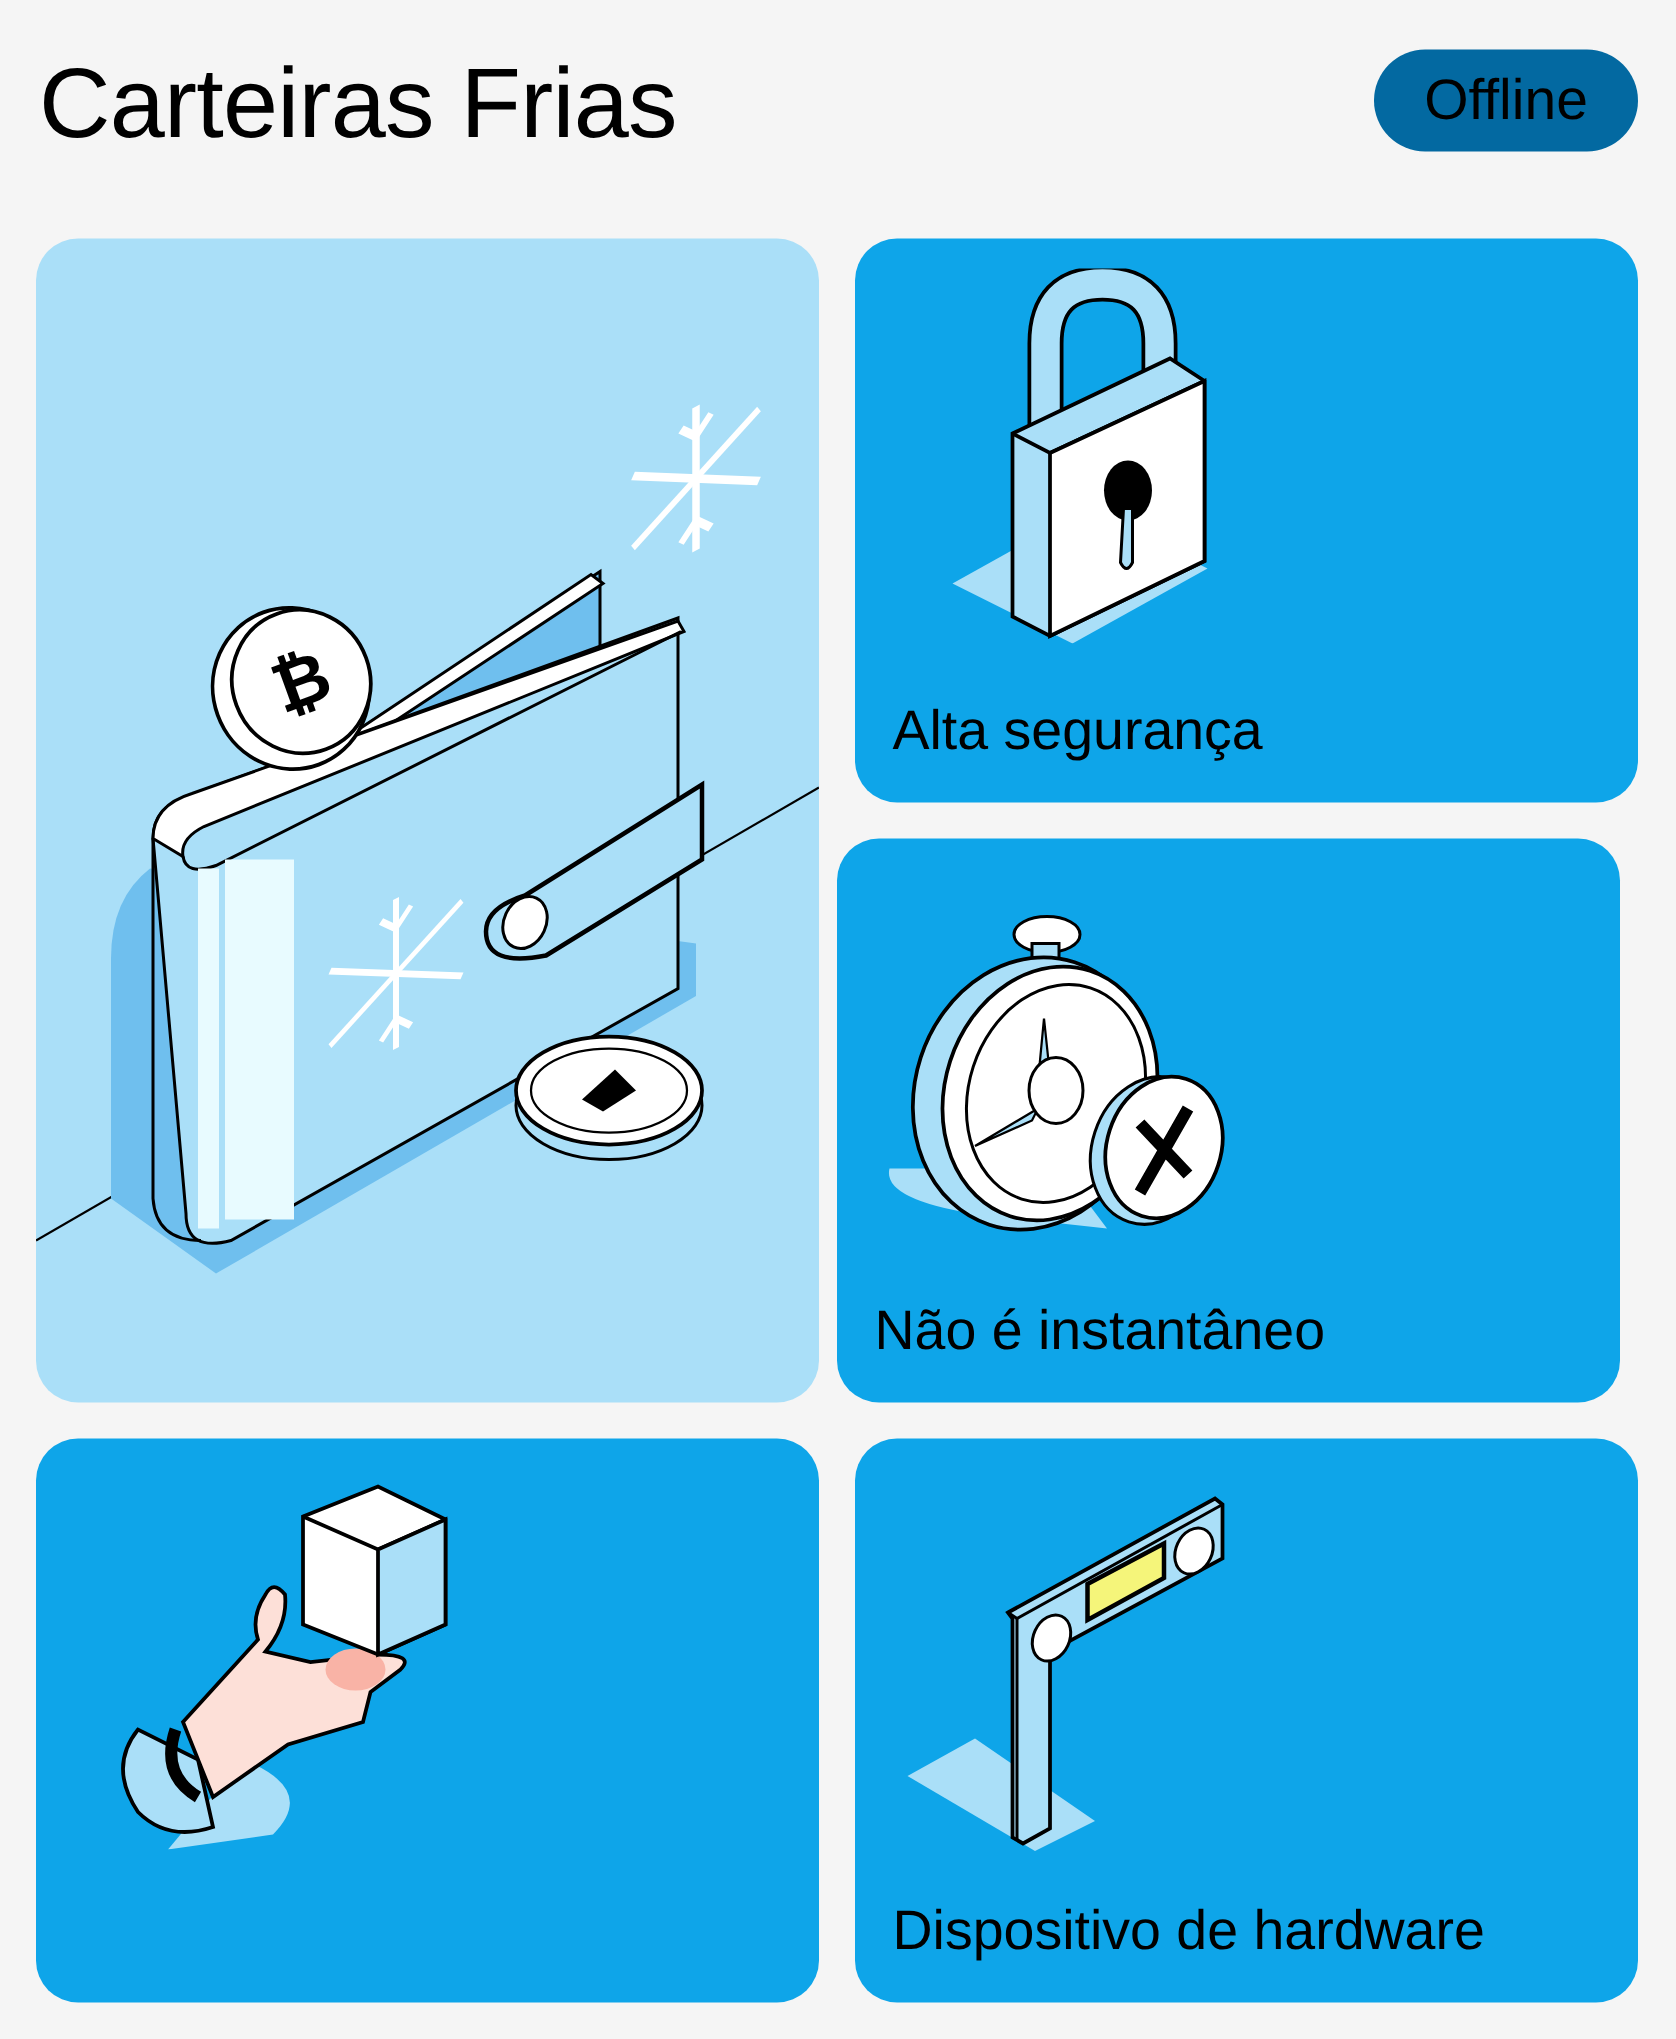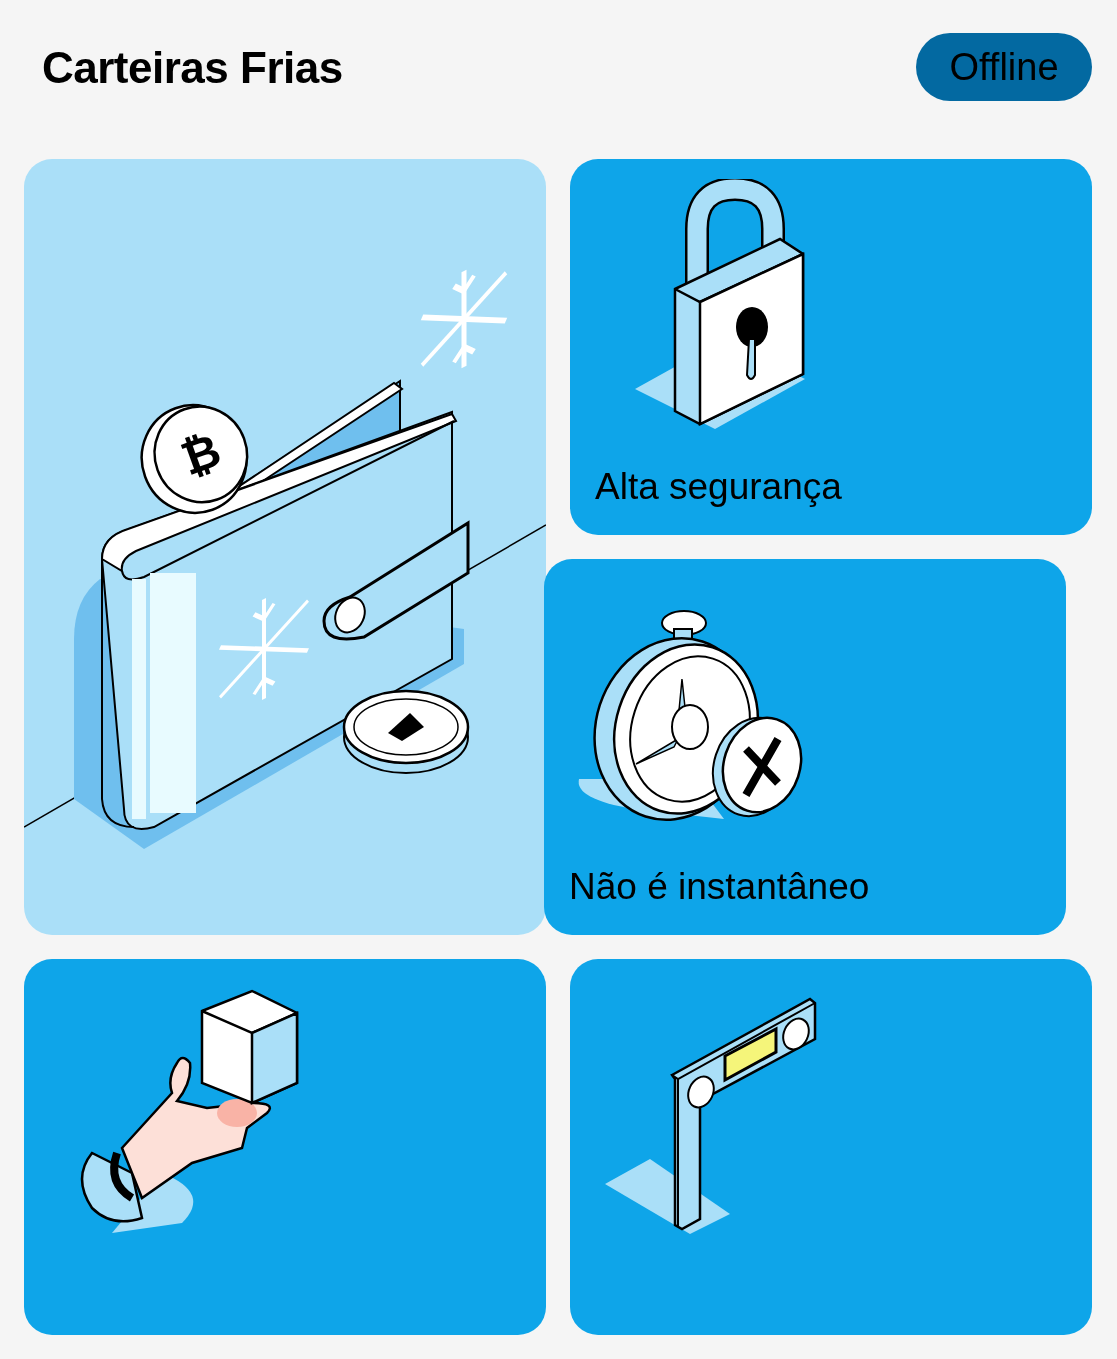--- a/index.html
+++ b/index.html
@@ -3,22 +3,22 @@
 <meta charset="utf-8">
 <style>
   html, body { margin: 0; padding: 0; }
   body {
     width: 1117px; height: 1359px;
     background: #f5f5f5;
     font-family: "Liberation Sans", "DejaVu Sans", sans-serif;
     position: relative; overflow: hidden; color: #000;
   }
   .title {
-    position: absolute; left: 42px; top: 28px;
-    font-size: 44px; font-weight: 700; letter-spacing: -0.5px;
+    position: absolute; left: 26px; top: 28px;
+    font-size: 66px; font-weight: 400; letter-spacing: -0.5px;
     line-height: 80px; margin: 0;
   }
   .badge {
     position: absolute; left: 916px; top: 33px;
     width: 176px; height: 68px; border-radius: 34px;
     background: #0369a1;
     display: flex; align-items: center; justify-content: center;
     font-size: 38px; line-height: 1;
   }
   .card {
@@ -95,21 +95,21 @@
     <path d="M72 110 L72 50 Q72 10 110 10 Q148 10 148 50 L148 85" fill="none" stroke="#aadff8" stroke-width="19" stroke-linecap="round"></path>
     <path d="M50 110 L155 60 L178 75 L178 195 L75 245 L50 232 Z" fill="#aadff8" stroke="#000" stroke-width="2.5"></path>
     <path d="M50 110 L75 123 L178 75" fill="none" stroke="#000" stroke-width="2.5"></path>
     <path d="M75 123 L178 75 L178 195 L75 245 Z" fill="#fff" stroke="#000" stroke-width="2.5"></path>
     <ellipse cx="127" cy="148" rx="16" ry="20" fill="#000"></ellipse>
     <path d="M124 160 L122 196 Q126 204 130 196 L130 160 Z" fill="#aadff8" stroke="#000" stroke-width="2"></path>
   </svg>
   <div class="label">Alta segurança</div>
 </div>
 
-<div class="card" style="left:544px; top:559px; width:522px; height:376px;">
+<div class="card" style="left:558px; top:559px; width:522px; height:376px;">
   <svg class="ill" width="240" height="230" viewBox="0 0 240 230" style="left:30px;top:40px;">
     <path d="M5 180 Q0 200 60 210 L150 220 L120 180 Z" fill="#aadff8"></path>
     <ellipse cx="110" cy="24" rx="22" ry="12" fill="#fff" stroke="#000" stroke-width="2"></ellipse>
     <rect x="100" y="30" width="18" height="16" fill="#aadff8" stroke="#000" stroke-width="2"></rect>
     <ellipse cx="100" cy="130" rx="78" ry="92" transform="rotate(18 100 130)" fill="#aadff8" stroke="#000" stroke-width="2.5"></ellipse>
     <ellipse cx="112" cy="130" rx="70" ry="86" transform="rotate(18 112 130)" fill="#fff" stroke="#000" stroke-width="2.5"></ellipse>
     <ellipse cx="116" cy="130" rx="58" ry="74" transform="rotate(18 116 130)" fill="#fff" stroke="#000" stroke-width="2"></ellipse>
     <path d="M108 80 L112 118 L104 122 Z" fill="#aadff8" stroke="#000" stroke-width="1.5"></path>
     <path d="M104 140 L62 165 L100 148 Z" fill="#aadff8" stroke="#000" stroke-width="1.5"></path>
     <ellipse cx="116" cy="128" rx="18" ry="22" fill="#fff" stroke="#000" stroke-width="2"></ellipse>
@@ -136,13 +136,14 @@
 <div class="card" style="left:570px; top:959px; width:522px; height:376px;">
   <svg class="ill" width="230" height="245" viewBox="0 0 230 245" style="left:30px;top:30px;">
     <path d="M5 195 L50 170 L130 225 L90 245 Z" fill="#aadff8"></path>
     <path d="M72 86 L210 10 L215 14 L215 50 L100 112 L100 230 L82 240 L75 236 L75 90 Z" fill="#aadff8" stroke="#000" stroke-width="2.5"></path>
     <path d="M72 86 L78 90 L215 14" fill="none" stroke="#000" stroke-width="2"></path>
     <path d="M78 90 L78 238" fill="none" stroke="#000" stroke-width="2"></path>
     <ellipse cx="101" cy="103" rx="12" ry="16" transform="rotate(25 101 103)" fill="#fff" stroke="#000" stroke-width="2"></ellipse>
     <ellipse cx="196" cy="45" rx="12" ry="16" transform="rotate(25 196 45)" fill="#fff" stroke="#000" stroke-width="2"></ellipse>
     <path d="M125 67 L176 40 L176 63 L125 91 Z" fill="#f5f57a" stroke="#000" stroke-width="3"></path>
   </svg>
+  <div class="label">Dispositivo de hardware</div>
 </div>
 
 </body></html>

